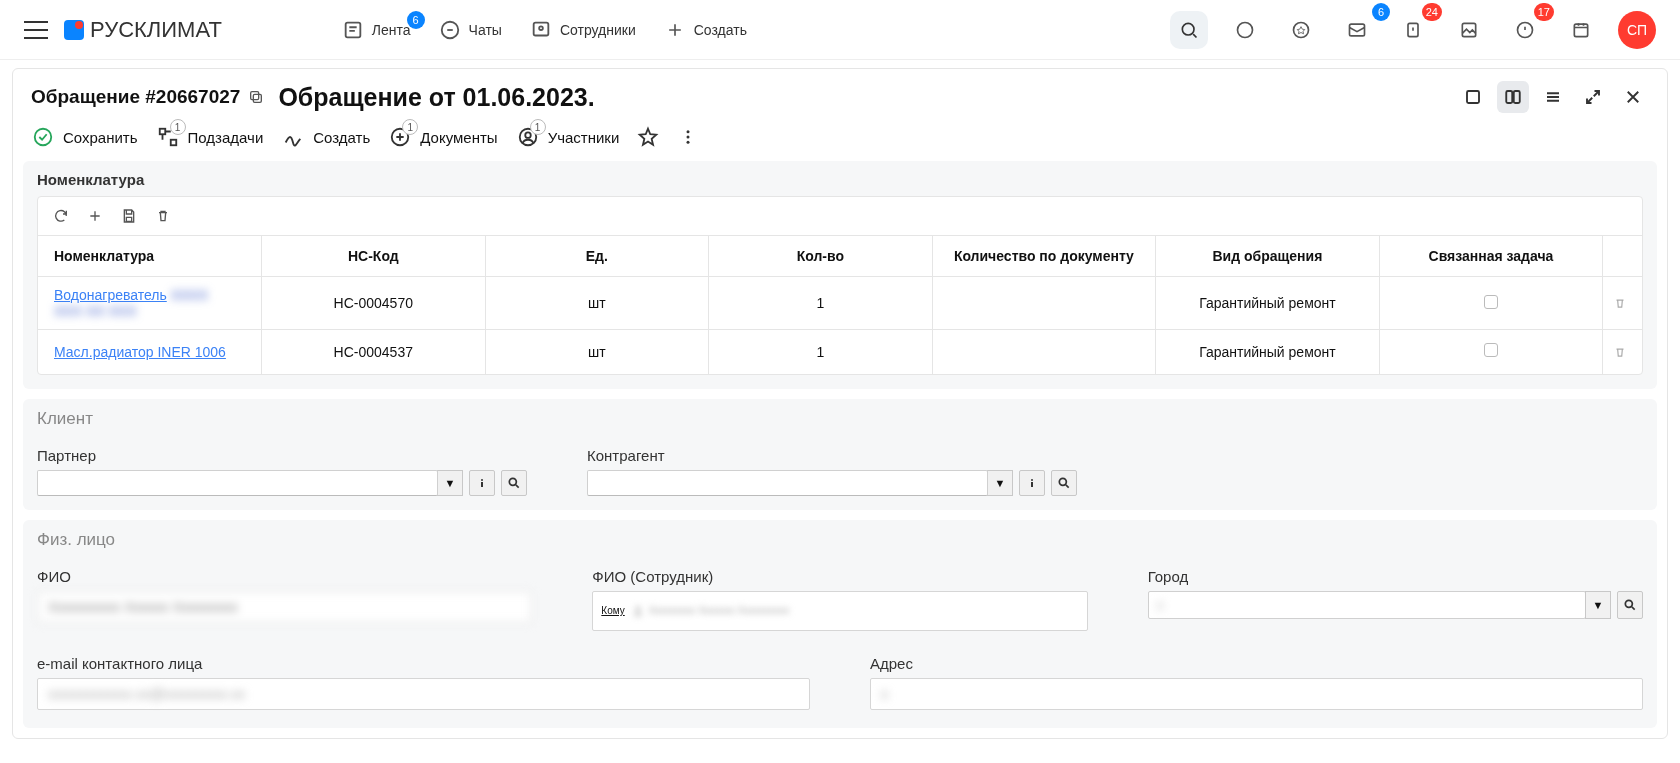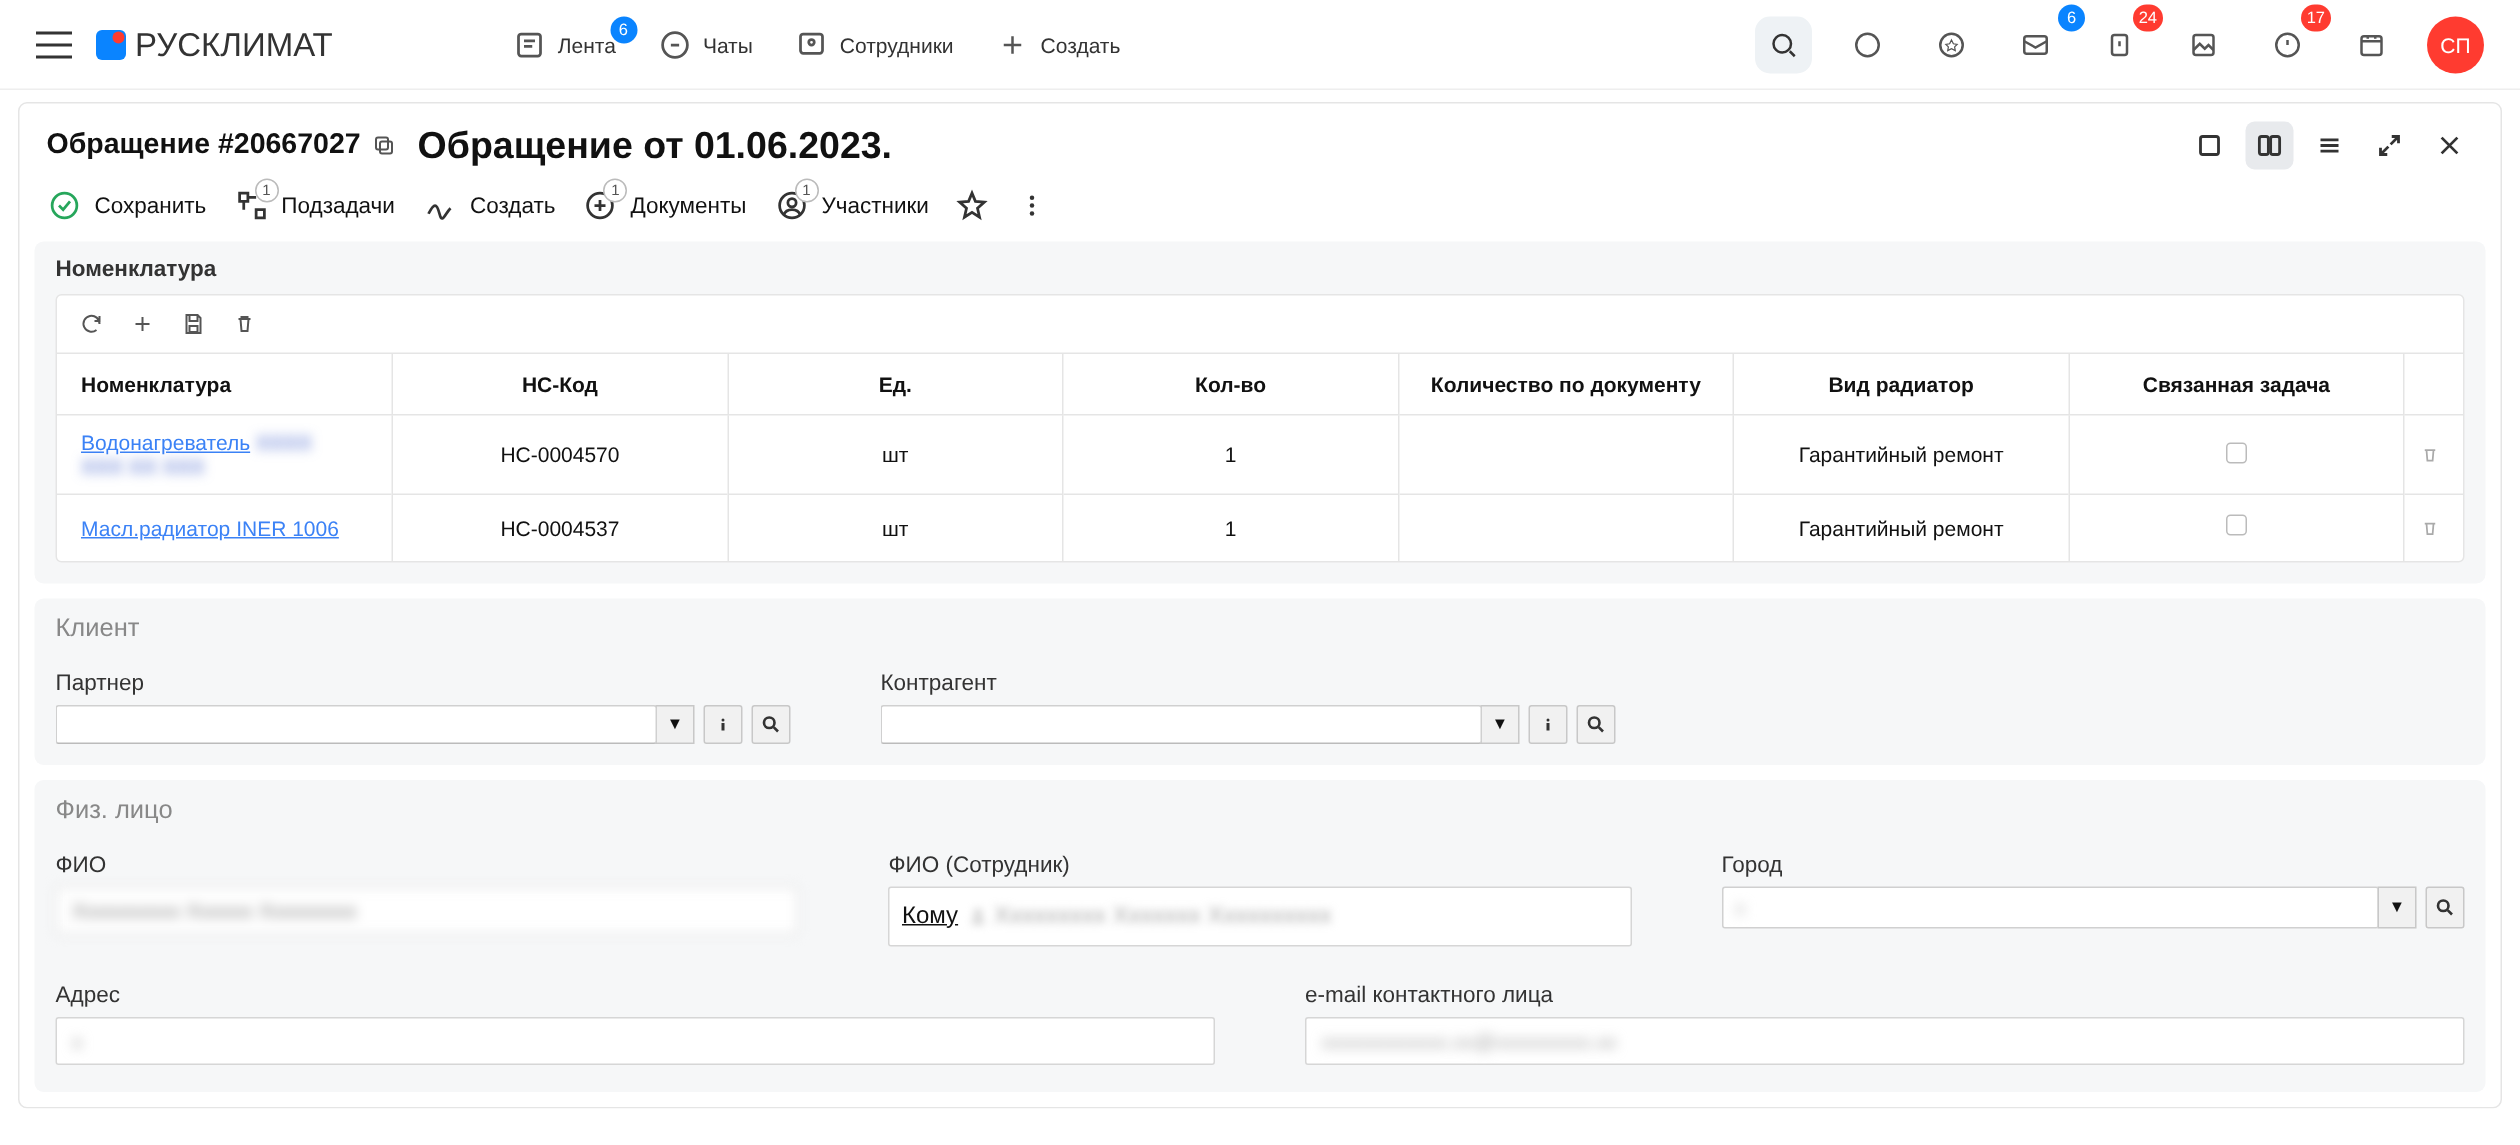--- a/index.html
+++ b/index.html
@@ -68,21 +68,21 @@
   .label { font-size: 15px; font-weight: 500; color: #333; }
   .lookup { display: flex; gap: 6px; align-items: stretch; }
   .lookup-input { flex: 1; height: 26px; background: #fff; border: 1px solid #d0d0d0; border-bottom-color: #bbb; border-radius: 2px; display: flex; align-items: center; position: relative; }
   .lookup-dd { width: 26px; height: 26px; border: 1px solid #c8c8c8; background: #f1f1f1; display: flex; align-items: center; justify-content: center; cursor: pointer; font-size: 11px; }
   .lookup-btn { width: 26px; height: 26px; border: 1px solid #c8c8c8; background: #f1f1f1; border-radius: 2px; display: flex; align-items: center; justify-content: center; cursor: pointer; }
   .iwrap { display: flex; }
   .iwrap .lookup-dd { margin-left: -1px; }
   
   .text-input { height: 32px; background: #fff; border: 1px solid #d6d6d6; border-radius: 2px; padding: 0 10px; display: flex; align-items: center; font-size: 14px; }
   .text-input.blur { filter: blur(4px); color: #888; }
-  .pill-input { height: 40px; background: #fff; border: 1px solid #d6d6d6; border-radius: 2px; padding: 4px 8px; display: flex; align-items: center; gap: 6px; font-size: 16px; }
+  .pill-input { height: 40px; background: #fff; border: 1px solid #d6d6d6; border-radius: 2px; padding: 4px 8px; display: flex; align-items: center; gap: 6px; font-size: 10px; }
   .pill-anchor { text-decoration: underline; cursor: pointer; }
   .pill-person { color: #aaa; filter: blur(3px); display: flex; align-items: center; gap: 4px; }
   .flag { width: 18px; height: 12px; display: inline-flex; }
   .flag span { flex: 1; }
   .city-wrap { display: flex; gap: 6px; }
   .city-input { flex: 1; height: 28px; background: #fff; border: 1px solid #d0d0d0; border-radius: 2px; padding: 0 8px; display: flex; align-items: center; color: #bbb; }
   .city-dd { width: 26px; height: 28px; border: 1px solid #c8c8c8; background: #f1f1f1; display: flex; align-items: center; justify-content: center; cursor: pointer; font-size: 11px; margin-left: -1px; }
   .phone-box { width: 170px; height: 28px; border: 1px solid #d0d0d0; background: #fff; display: flex; align-items: center; gap: 8px; padding: 0 8px; font-size: 16px; color: #555; }
   
   svg { display: block; }
@@ -326,21 +326,21 @@
           </span>
       </div>
       <table>
         <thead>
           <tr>
             <th style="width:205px">Номенклатура</th>
             <th style="width:205px">НС-Код</th>
             <th style="width:205px">Ед.</th>
             <th style="width:205px">Кол-во</th>
             <th style="width:205px">Количество по документу</th>
-            <th style="width:205px">Вид радиатор</th>
+            <th style="width:205px">Вид обращения</th>
             <th style="width:205px">Связанная задача</th>
             <th style="width:36px; border-right:none"></th>
           </tr>
         </thead>
         <tbody>
           <tr class="tall">
             <td><span class="link">Водонагреватель</span> <span class="blur-text">XXXX<br>XXX XX XXX</span></td>
             <td>НС-0004570</td>
             <td>шт</td>
             <td>1</td>
@@ -456,26 +456,26 @@
                 <circle cx="10" cy="10" r="6"></circle>
                 <path d="M20 20l-5-5"></path>
               </svg>
             </div>
         </div>
       </div>
     </div>
     <div style="height:24px"></div>
     <div class="form-row">
       <div class="field">
+        <span class="label">e-mail контактного лица</span>
+        <div class="text-input">
+            <span style="filter:blur(4px); color:#aaa">xxxxxxxxxxxx.xx@xxxxxxxxx.xx</span>
+          </div>
+      </div>
+      <div class="field">
         <span class="label">Адрес</span>
         <div class="text-input">
             <span style="filter:blur(4px); color:#aaa">x</span>
           </div>
       </div>
-      <div class="field">
-        <span class="label">e-mail контактного лица</span>
-        <div class="text-input">
-            <span style="filter:blur(4px); color:#aaa">xxxxxxxxxxxx.xx@xxxxxxxxx.xx</span>
-          </div>
-      </div>
     </div>
   </div>
 </div>
 
 </body></html>

